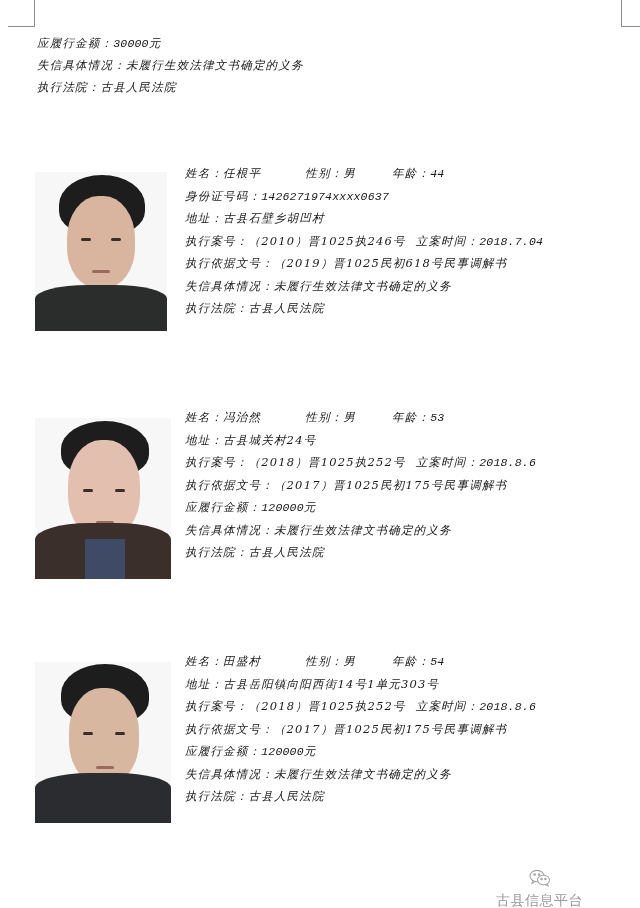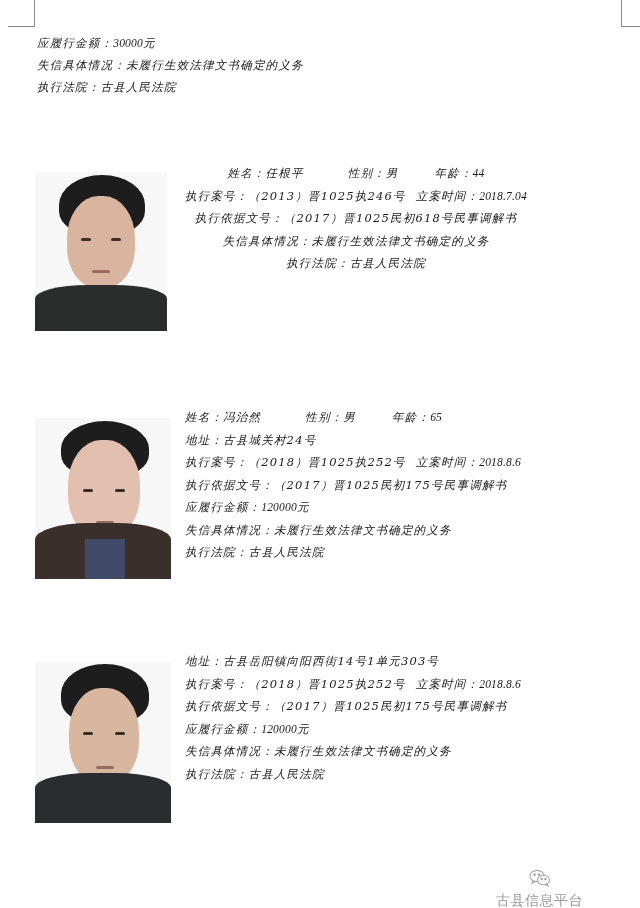--- a/index.html
+++ b/index.html
@@ -9,21 +9,21 @@
       color: #1a1a1a;
     }
     .corner-mark { position: absolute; border-color: #8a8a8a; border-style: solid; }
     .corner-tl { left: 8px; top: 0; width: 26px; height: 26px; border-width: 0 1px 1px 0; }
     .corner-tr { left: 621px; top: 0; width: 19px; height: 26px; border-width: 0 0 1px 1px; }
 
     .line {
       position: absolute; font-size: 11.5px; line-height: 16px; white-space: pre;
       font-style: italic; letter-spacing: 1.2px;
     }
-    .line .num { font-family: Liberation Serif, serif; font-style: italic; letter-spacing: 0.2px; }
+    .line .num { font-family: Liberation Mono, monospace; font-style: italic; letter-spacing: 0.2px; }
 
     .top-block { position: absolute; left: 37px; top: 32px; }
     .top-block .line { position: relative; height: 22px; line-height: 22px; }
 
     .person { position: absolute; left: 0; width: 640px; }
     .photo {
       position: absolute; left: 35px; overflow: hidden; background: #f4f4f4;
     }
     .photo .bg { position: absolute; inset: 0; background: #f7f7f7; }
     .photo .hair { position: absolute; background: #1d1d1d; border-radius: 50% 50% 40% 40%; }
@@ -62,62 +62,65 @@
 <div class="person" style="top:160px;">
   <div class="photo" style="top:12px; width:132px; height:159px;">
     <div class="bg"></div>
     <div class="hair" style="left:24px; top:3px; width:86px; height:60px;"></div>
     <div class="face" style="left:32px; top:24px; width:68px; height:92px; background:#d9b49e;"></div>
     <div class="eye" style="left:46px; top:66px;"></div>
     <div class="eye" style="left:76px; top:66px;"></div>
     <div class="mouth" style="left:57px; top:98px;"></div>
     <div class="body" style="height:46px; background:#2b2d2c;"></div>
   </div>
-  <div class="info" style="top:2px;text-align:center;">
+  <div class="info" style="top:2px;">
     <div class="line"><span>姓名：</span><span>任根平</span><span class="spacer-1"></span><span>性别：</span><span>男</span><span class="spacer-2"></span><span>年龄：</span><span class="num">44</span></div>
-    <div class="line"><span>执行案号：</span><span>（2013）晋1025执246号</span><span class="spacer-3"></span><span>立案时间：</span><span class="num">2018.7.04</span></div>
-    <div class="line"><span>执行依据文号：</span><span>（2017）晋1025民初618号民事调解书</span></div>
+    <div class="line"><span>身份证号码：</span><span class="num">1426271974xxxx0637</span></div>
+    <div class="line"><span>地址：</span><span>古县石壁乡胡凹村</span></div>
+    <div class="line"><span>执行案号：</span><span>（2010）晋1025执246号</span><span class="spacer-3"></span><span>立案时间：</span><span class="num">2018.7.04</span></div>
+    <div class="line"><span>执行依据文号：</span><span>（2019）晋1025民初618号民事调解书</span></div>
     <div class="line"><span>失信具体情况：</span><span>未履行生效法律文书确定的义务</span></div>
     <div class="line"><span>执行法院：</span><span>古县人民法院</span></div>
   </div>
 </div>
 
 <div class="person" style="top:405px;">
   <div class="photo" style="top:13px; width:136px; height:161px;">
     <div class="bg"></div>
     <div class="hair" style="left:26px; top:3px; width:88px; height:56px;"></div>
     <div class="face" style="left:33px; top:22px; width:72px; height:98px; background:#e2bfae;"></div>
     <div class="eye" style="left:48px; top:71px;"></div>
     <div class="eye" style="left:80px; top:71px;"></div>
     <div class="mouth" style="left:61px; top:103px;"></div>
     <div class="body" style="height:56px; background:#3a2f2a;"></div>
     <div class="collar" style="left:50px; width:40px; height:40px; background:#3f4a66;"></div>
   </div>
   <div class="info" style="top:1px;">
-    <div class="line"><span>姓名：</span><span>冯治然</span><span class="spacer-1"></span><span>性别：</span><span>男</span><span class="spacer-2"></span><span>年龄：</span><span class="num">65</span></div>
+    <div class="line"><span>姓名：</span><span>冯治然</span><span class="spacer-1"></span><span>性别：</span><span>男</span><span class="spacer-2"></span><span>年龄：</span><span class="num">53</span></div>
     <div class="line"><span>地址：</span><span>古县城关村24号</span></div>
     <div class="line"><span>执行案号：</span><span>（2018）晋1025执252号</span><span class="spacer-3"></span><span>立案时间：</span><span class="num">2018.8.6</span></div>
     <div class="line"><span>执行依据文号：</span><span>（2017）晋1025民初175号民事调解书</span></div>
     <div class="line"><span>应履行金额：</span><span class="num">120000元</span></div>
     <div class="line"><span>失信具体情况：</span><span>未履行生效法律文书确定的义务</span></div>
     <div class="line"><span>执行法院：</span><span>古县人民法院</span></div>
   </div>
 </div>
 
 <div class="person" style="top:649px;">
   <div class="photo" style="top:13px; width:136px; height:161px;">
     <div class="bg"></div>
     <div class="hair" style="left:26px; top:2px; width:88px; height:60px;"></div>
     <div class="face" style="left:34px; top:26px; width:70px; height:96px; background:#d8b7a0;"></div>
     <div class="eye" style="left:48px; top:70px;"></div>
     <div class="eye" style="left:80px; top:70px;"></div>
     <div class="mouth" style="left:61px; top:104px;"></div>
     <div class="body" style="height:50px; background:#2a2c30;"></div>
   </div>
   <div class="info" style="top:1px;">
+    <div class="line"><span>姓名：</span><span>田盛村</span><span class="spacer-1"></span><span>性别：</span><span>男</span><span class="spacer-2"></span><span>年龄：</span><span class="num">54</span></div>
     <div class="line"><span>地址：</span><span>古县岳阳镇向阳西街14号1单元303号</span></div>
     <div class="line"><span>执行案号：</span><span>（2018）晋1025执252号</span><span class="spacer-3"></span><span>立案时间：</span><span class="num">2018.8.6</span></div>
     <div class="line"><span>执行依据文号：</span><span>（2017）晋1025民初175号民事调解书</span></div>
     <div class="line"><span>应履行金额：</span><span class="num">120000元</span></div>
     <div class="line"><span>失信具体情况：</span><span>未履行生效法律文书确定的义务</span></div>
     <div class="line"><span>执行法院：</span><span>古县人民法院</span></div>
   </div>
 </div>
 
 <div class="watermark">

